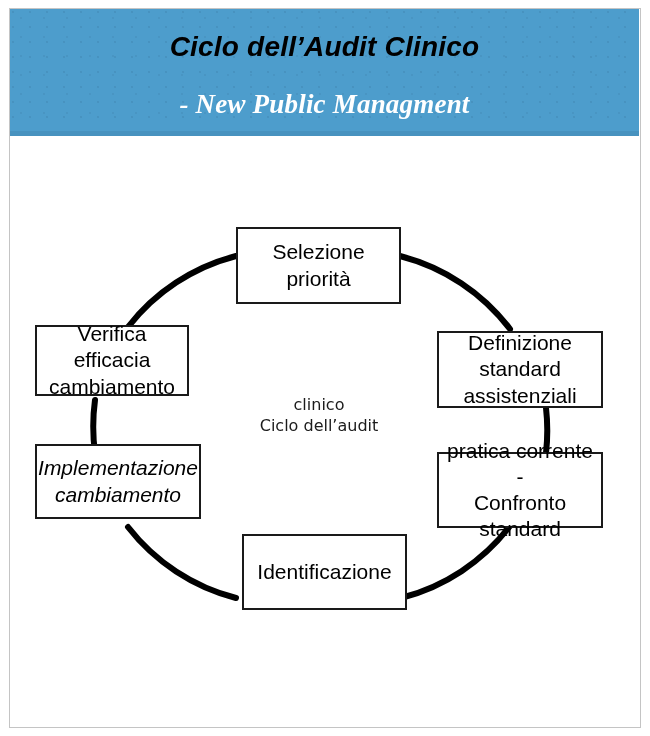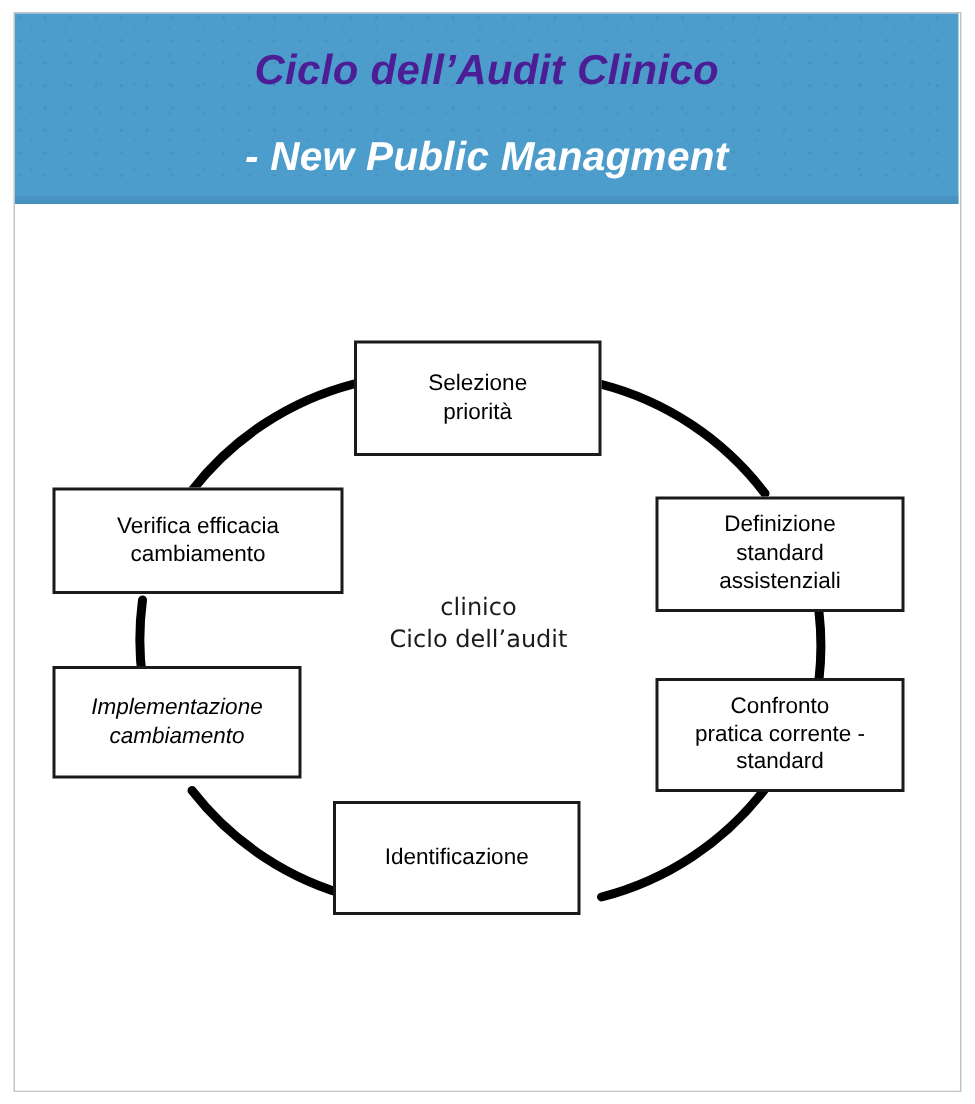--- a/index.html
+++ b/index.html
@@ -53,39 +53,40 @@
       radial-gradient(circle at 11px 9px, rgba(40,90,130,0.12) 1px, transparent 1.4px);
     background-size: 17px 15px, 23px 19px;
     pointer-events: none;
   }
   .header-title {
     position: absolute;
     left: 0;
     right: 0;
     top: 23px;
     text-align: center;
-    color: #4c1d95;
+    color: #000000;
     font-weight: bold;
     font-style: italic;
     font-size: 28px;
     letter-spacing: 0.2px;
     line-height: 1.1;
   }
   .header-subtitle {
     position: absolute;
     left: 0;
     right: 0;
     top: 81px;
     text-align: center;
     color: #ffffff;
     font-weight: bold;
     font-style: italic;
     font-size: 27px;
     letter-spacing: 0.2px;
     line-height: 1.1;
+    font-family: Liberation Serif, serif;
   }
 
   .diagram-area {
     position: absolute;
     left: 10px;
     top: 137px;
     width: 629px;
     height: 590px;
     background: #ffffff;
   }
@@ -98,21 +99,21 @@
   .node-box {
     position: absolute;
     border: 2px solid #1a1a1a;
     background: #ffffff;
     box-sizing: border-box;
     display: flex;
     align-items: center;
     justify-content: center;
     text-align: center;
     color: #000000;
-    font-size: 15px;
+    font-size: 21px;
     line-height: 1.25;
     padding: 2px 4px;
   }
   .center-label {
     position: absolute;
     text-align: center;
     color: #1b1b1b;
     font-size: 16px;
     line-height: 1.3;
     font-family: "DejaVu Sans", sans-serif;
@@ -159,40 +160,40 @@
     <div class="node-box" style="left:427px; top:194px; width:166px; height:77px;justify-content:center;">
       <div>
         <div>Definizione</div>
         <div>standard</div>
         <div>assistenziali</div>
       </div>
     </div>
 
     <div class="node-box" style="left:427px; top:315px; width:166px; height:76px;">
       <div>
+        <div>pratica corrente -</div>
         <div>Confronto</div>
-        <div>pratica corrente -</div>
         <div>standard</div>
       </div>
     </div>
 
-    <div class="node-box" style="left:212px; top:397px; width:165px; height:76px;">
+    <div class="node-box" style="left:232px; top:397px; width:165px; height:76px;">
       <div>
         <div>Identificazione</div>
       </div>
     </div>
 
     <div class="node-box" style="left:25px; top:307px; width:166px; height:75px;font-style:italic;">
       <div>
         <div>Implementazione</div>
         <div>cambiamento</div>
       </div>
     </div>
 
-    <div class="node-box" style="left:25px; top:188px; width:194px; height:71px;">
+    <div class="node-box" style="left:25px; top:188px; width:154px; height:71px;">
       <div>
         <div>Verifica efficacia</div>
         <div>cambiamento</div>
       </div>
     </div>
 
     <div class="center-label" style="left:194px; top:258px; width:230px;">
       <div>clinico</div>
       <div>Ciclo dell’audit</div>
     </div>

